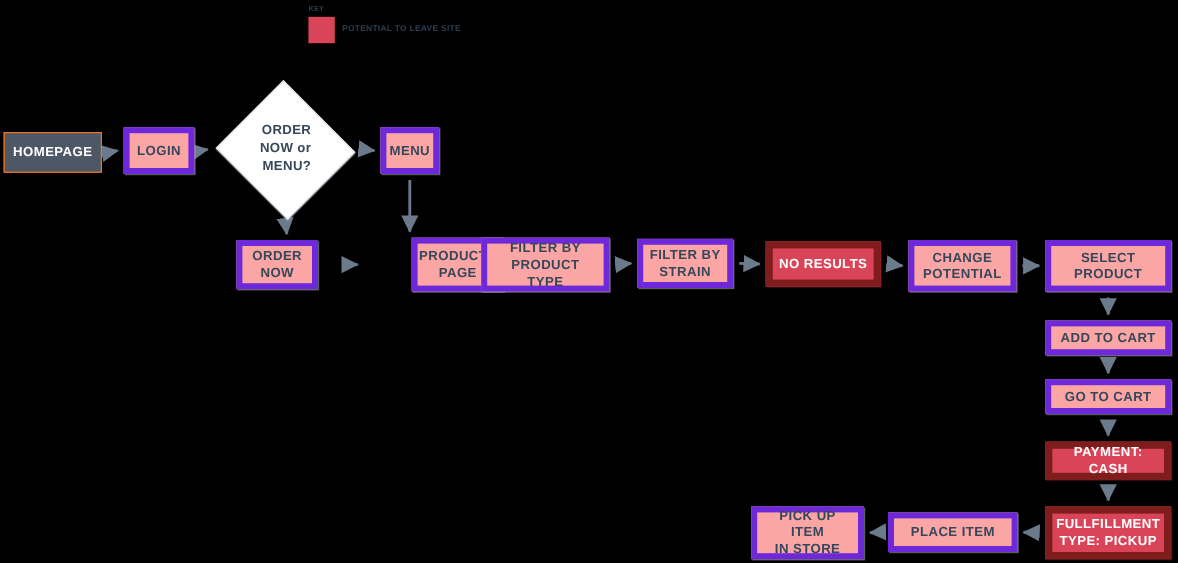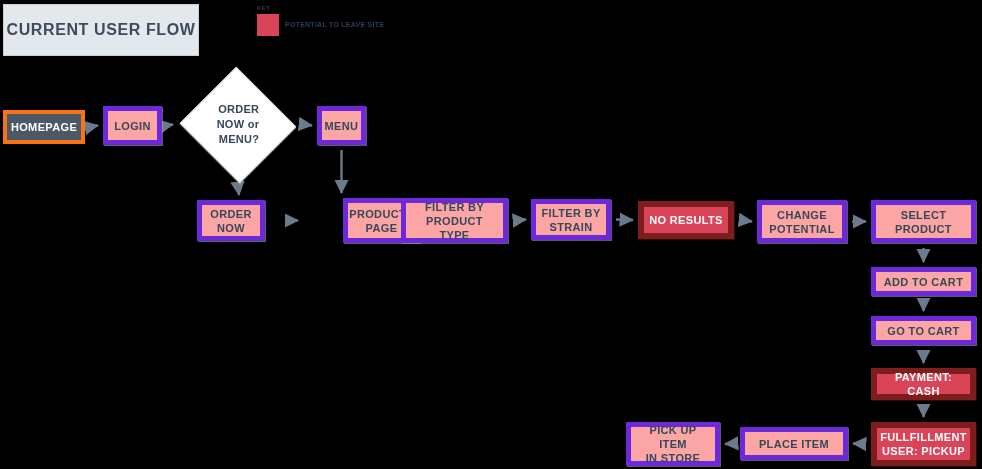--- a/index.html
+++ b/index.html
@@ -81,21 +81,21 @@
   }
   .node.plain {
     background: #fca5a5;
     border: 5px solid #6d28d9;
     color: #37475a;
     box-shadow: 1px 1px 0 rgba(160,170,180,0.55);
   }
   .node.dark {
     background: #4c5866;
     color: #ffffff;
-    border: 4px solid #f97316;
+    border: 1px solid #f97316;
   }
   .node.danger {
     background: #da4458;
     color: #ffffff;
     border: 6px solid #7f1d1d;
     box-shadow: 1px 1px 0 rgba(120,40,55,0.35);
   }
   
   #decision-diamond {
     position: absolute;
@@ -133,23 +133,20 @@
     left: 0; top: 0;
     width: 982px; height: 469px;
     pointer-events: none;
   }
 </style>
 </head>
 <body style="background: rgb(0, 0, 0);">
 
 <div id="canvas">
 
-  <div id="title-plate">
-    <span class="txt">CURRENT USER FLOW</span>
-  </div>
 
   <div id="legend">
     <span class="key-label">KEY</span>
     <span class="swatch" style="background: rgb(218, 68, 88);"></span>
     <span class="legend-text">POTENTIAL TO LEAVE SITE</span>
   </div>
 
   <svg id="wires" viewBox="0 0 982 469" width="982" height="469" xmlns="http://www.w3.org/2000/svg">
     <defs>
       <marker id="ah" markerWidth="7" markerHeight="7" refX="5.6" refY="3" orient="auto">
@@ -223,21 +220,21 @@
         <span style="white-space: pre-line;">ADD TO CART</span>
       </div>
       <div class="node plain" style="left: 871px; top: 316px; width: 105px; height: 29px;">
         <span style="white-space: pre-line;">GO TO CART</span>
       </div>
       <div class="node danger" style="left: 871px; top: 368px; width: 105px; height: 32px;">
         <span style="white-space: pre-line;">PAYMENT: CASH</span>
       </div>
       <div class="node danger" style="left: 871px; top: 422px; width: 105px; height: 44px;">
         <span style="white-space: pre-line;">FULLFILLMENT
-USER: PICKUP</span>
+TYPE: PICKUP</span>
       </div>
       <div class="node plain" style="left: 740px; top: 427px; width: 108px; height: 33px;">
         <span style="white-space: pre-line;">PLACE ITEM</span>
       </div>
       <div class="node plain" style="left: 626px; top: 422px; width: 94px; height: 44px;">
         <span style="white-space: pre-line;">PICK UP ITEM
 IN STORE</span>
       </div>
     </div>
 

